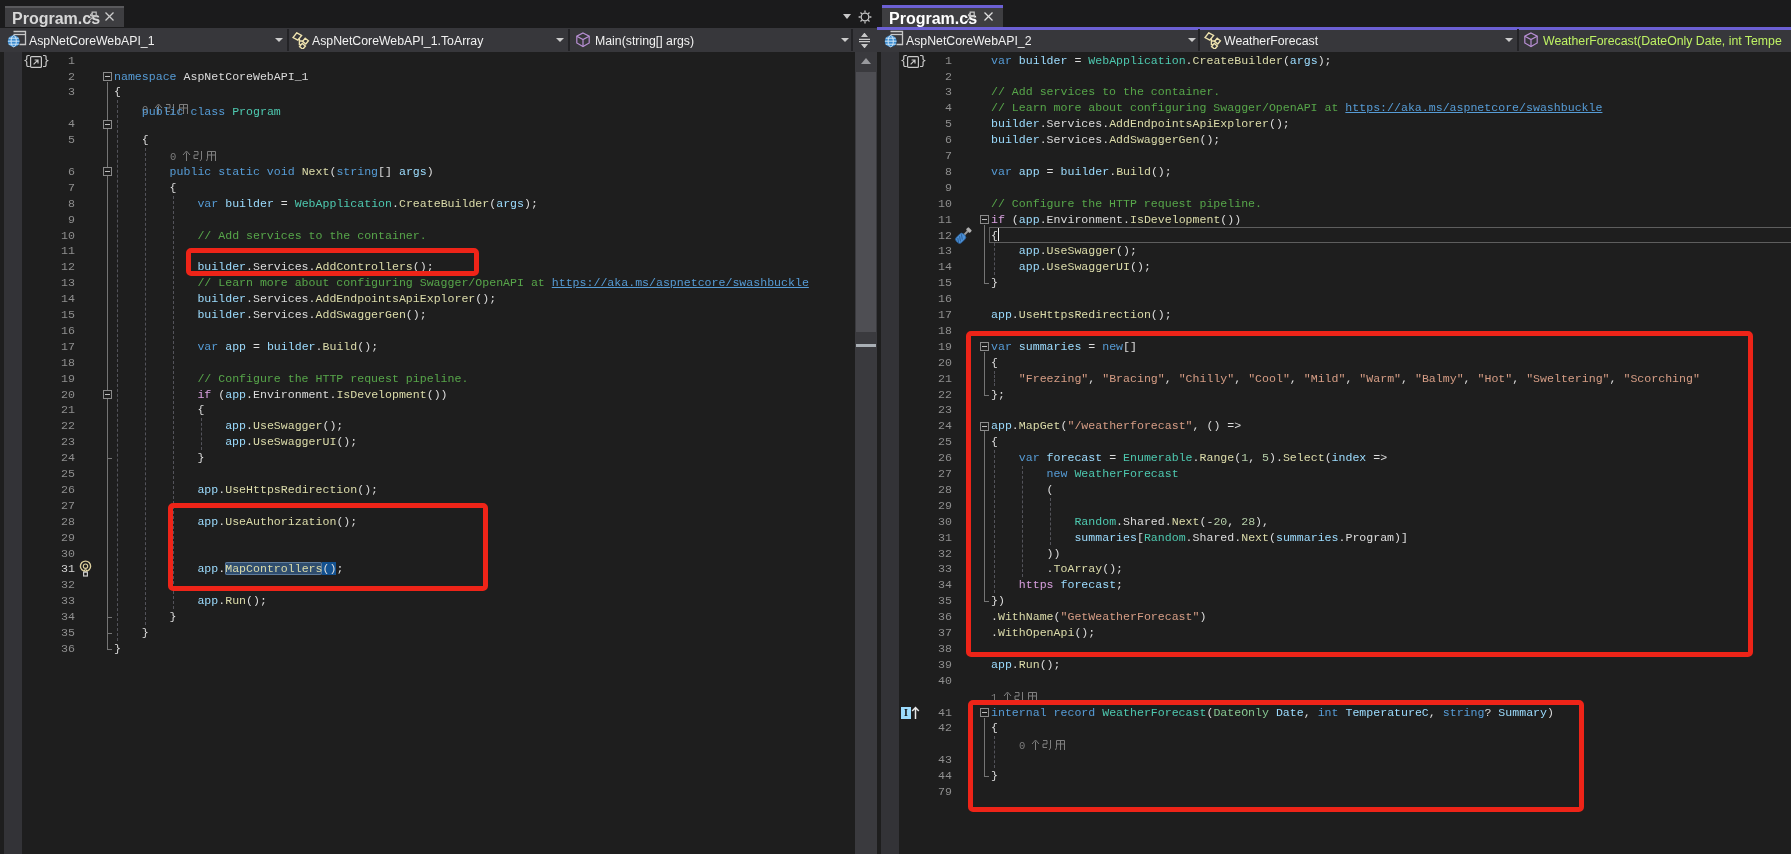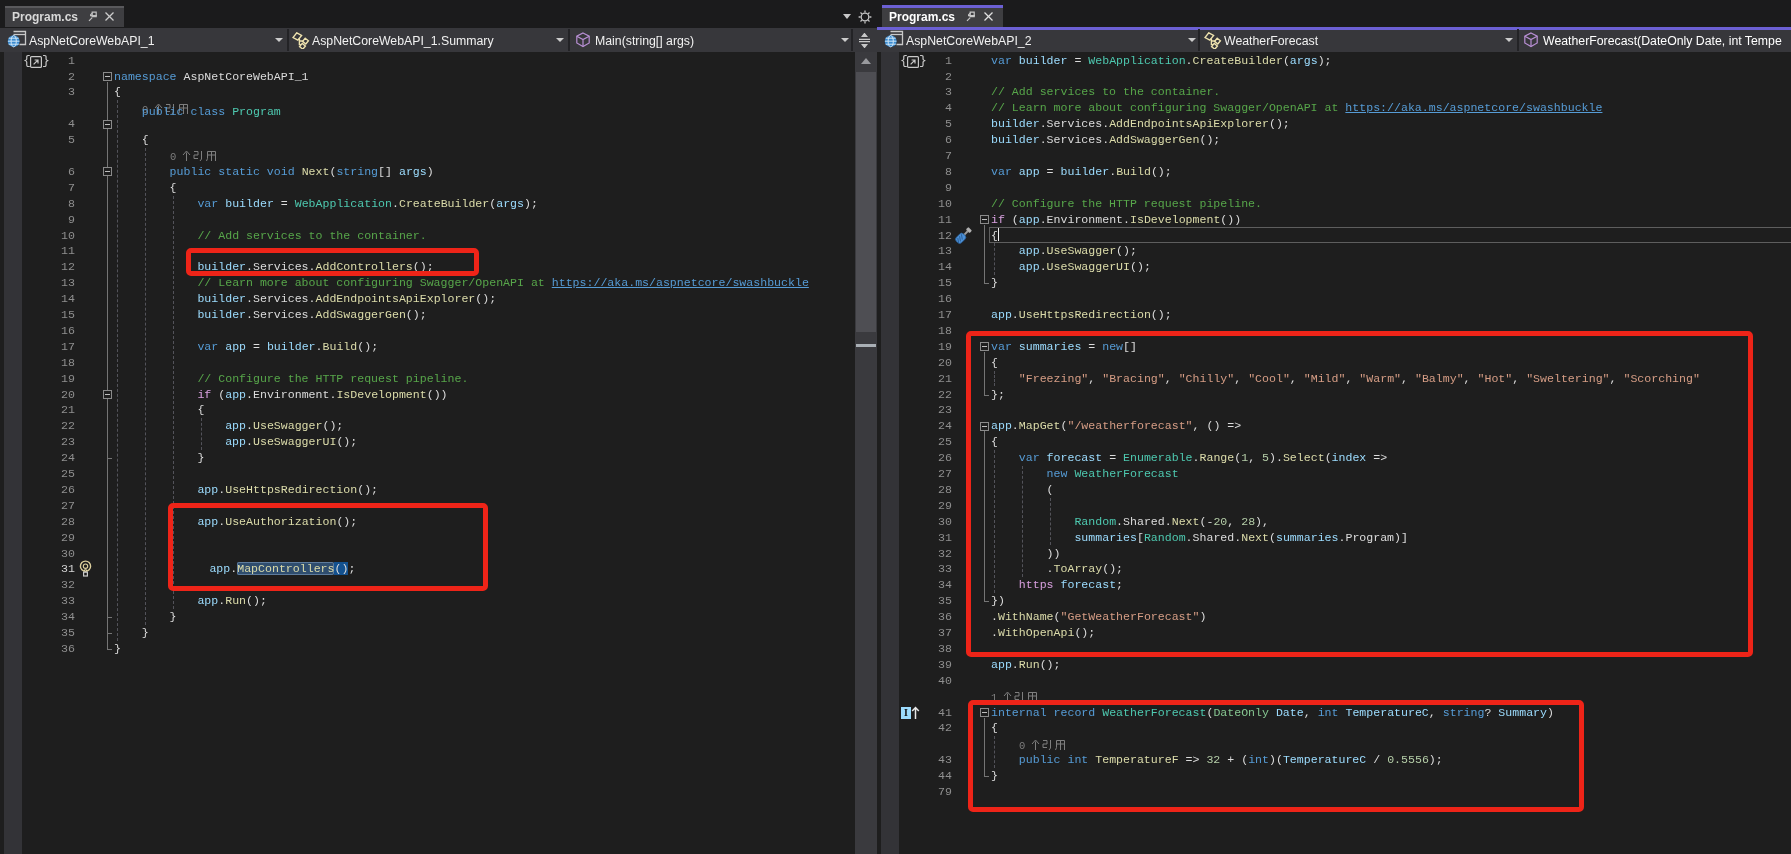--- a/index.html
+++ b/index.html
@@ -2,21 +2,21 @@
 <html><head><meta charset="utf-8"><style>
 html,body{margin:0;padding:0;background:#1b1b1d;}
 #root{position:relative;width:1791px;height:854px;overflow:hidden;background:#1b1b1d;
   font-family:"Liberation Mono",monospace;}
 .abs{position:absolute;}
 .cd,.ln{position:absolute;height:15.9px;line-height:15.9px;white-space:pre;
   font-family:"Liberation Mono",monospace;font-size:11.58px;}
 .cd i{font-style:normal;}
 .ln{width:47px;text-align:right;color:#8f8f8f;}
 .nav{position:absolute;font-family:"Liberation Sans",sans-serif;font-size:12.3px;white-space:pre;}
-.tabtxt{position:absolute;font-family:"Liberation Sans",sans-serif;font-size:12px;font-weight:bold;}
+.tabtxt{position:absolute;font-family:"Liberation Sans",sans-serif;font-size:16px;font-weight:bold;}
 .fb{position:absolute;width:9px;height:9px;border:1px solid #8a8a8a;background:#1e1e1e;box-sizing:border-box;z-index:5;}
 .fb:after{content:"";position:absolute;left:1px;top:3px;width:5px;height:1px;background:#bdbdbd;}
 .guide{width:0;border-left:1px dashed #53535a;}
 i.k{color:#569CD6;} i.c{color:#D8A0DF;} i.t{color:#4EC9B0;}
 i.m{color:#DCDCAA;} i.v{color:#9CDCFE;} i.s{color:#D69D85;}
 i.n{color:#B5CEA8;} i.cm{color:#57A64A;} i.w{color:#DCDCDC;}
 i.g{color:#86C691;}
 i.lnk{color:#569CD6;text-decoration:underline;}
 i.hl1{background:#2f4d6e;box-shadow:inset 0 0 0 1px #5d7b9c;border-radius:2px;}
 i.hl2{background:#13518f;}
@@ -82,21 +82,21 @@
 <div class="abs" style="left:275px;top:38px;width:0;height:0;border-left:4px solid transparent;border-right:4px solid transparent;border-top:4.5px solid #cccccc;"></div>
 <div class="abs" style="left:287px;top:29px;width:1.5px;height:22px;background:#232326;"></div>
 <svg class="abs" style="left:292px;top:32px;" width="18" height="17" viewBox="0 0 18 17">
 <g stroke="#efe3ae" stroke-width="1.4" fill="none">
 <path d="M4.8 0.8 L9.6 3.4 L5.8 8.2 L1 5.6 Z"></path>
 <path d="M13.2 6.2 L16.4 8.8 L13.8 12 L10.6 9.4 Z"></path>
 <path d="M10.2 11.4 L13.4 14 L10.8 17.2 L7.6 14.6 Z"></path>
 <path d="M7.4 6.4 V12.6 H9.2 M7.4 9 H11.4"></path>
 </g>
     </svg>
-<div class="nav" style="left:312px;top:34px;color:#f1f1f1;">AspNetCoreWebAPI_1.Summary</div>
+<div class="nav" style="left:312px;top:34px;color:#f1f1f1;">AspNetCoreWebAPI_1.ToArray</div>
 <div class="abs" style="left:556px;top:38px;width:0;height:0;border-left:4px solid transparent;border-right:4px solid transparent;border-top:4.5px solid #cccccc;"></div>
 <div class="abs" style="left:568px;top:29px;width:1.5px;height:22px;background:#232326;"></div>
 <svg class="abs" style="left:575px;top:32px;" width="16" height="16" viewBox="0 0 16 16">
 <g stroke="#b88fd4" stroke-width="1.2" fill="none">
 <path d="M8 1 L14.2 4.2 V11 L8 14.6 L1.8 11 V4.2 Z"></path>
 <path d="M1.8 4.2 L8 7.6 L14.2 4.2 M8 7.6 V14.6"></path>
 </g>
     </svg>
 <div class="nav" style="left:595px;top:34px;color:#f1f1f1;">Main(string[] args)</div>
 <div class="abs" style="left:841px;top:38px;width:0;height:0;border-left:4px solid transparent;border-right:4px solid transparent;border-top:4.5px solid #cccccc;"></div>
@@ -132,21 +132,21 @@
     </svg>
 <div class="nav" style="left:1224px;top:34px;color:#f1f1f1;">WeatherForecast</div>
 <div class="abs" style="left:1505px;top:38px;width:0;height:0;border-left:4px solid transparent;border-right:4px solid transparent;border-top:4.5px solid #cccccc;"></div>
 <div class="abs" style="left:1517px;top:29px;width:1.5px;height:22px;background:#232326;"></div>
 <svg class="abs" style="left:1523px;top:32px;" width="16" height="16" viewBox="0 0 16 16">
 <g stroke="#b88fd4" stroke-width="1.2" fill="none">
 <path d="M8 1 L14.2 4.2 V11 L8 14.6 L1.8 11 V4.2 Z"></path>
 <path d="M1.8 4.2 L8 7.6 L14.2 4.2 M8 7.6 V14.6"></path>
 </g>
     </svg>
-<div class="nav" style="left:1543px;top:34px;color:#ffffff;">WeatherForecast(DateOnly Date, int Tempe</div>
+<div class="nav" style="left:1543px;top:34px;color:#bef264;">WeatherForecast(DateOnly Date, int Tempe</div>
 <div class="abs" style="left:0;top:52px;width:855px;height:802px;background:#1e1e1e;"></div>
 <div class="abs" style="left:877px;top:52px;width:914px;height:802px;background:#1e1e1e;"></div>
 <div class="abs" style="left:4px;top:52px;width:18px;height:802px;background:#333337;"></div>
 <div class="abs" style="left:881px;top:52px;width:18px;height:802px;background:#333337;"></div>
 <div class="abs" style="left:855px;top:52px;width:22px;height:802px;background:#3a3a3e;"></div>
 <div class="abs" style="left:861px;top:58px;width:0;height:0;border-left:5px solid transparent;border-right:5px solid transparent;border-bottom:6px solid #999a9e;"></div>
 <div class="abs" style="left:856px;top:72px;width:20px;height:260px;background:#4e4e53;"></div>
 <div class="abs" style="left:856px;top:344px;width:20px;height:2.5px;background:#a9afb5;"></div>
 <div class="abs guide" style="left:117.2px;top:100.3px;height:540.6px;"></div>
 <div class="abs guide" style="left:145.0px;top:148.0px;height:477.0px;"></div>
@@ -233,21 +233,21 @@
 <div class="cd" style="left:114px;top:450.1px;"><i class="w">            </i><i class="w">}</i></div>
 <div class="ln" style="left:28px;top:466.0px;">25</div>
 <div class="ln" style="left:28px;top:481.9px;">26</div>
 <div class="cd" style="left:114px;top:481.9px;"><i class="w">            </i><i class="v">app</i><i class="w">.</i><i class="m">UseHttpsRedirection</i><i class="w">();</i></div>
 <div class="ln" style="left:28px;top:497.8px;">27</div>
 <div class="ln" style="left:28px;top:513.7px;">28</div>
 <div class="cd" style="left:114px;top:513.7px;"><i class="w">            </i><i class="v">app</i><i class="w">.</i><i class="m">UseAuthorization</i><i class="w">();</i></div>
 <div class="ln" style="left:28px;top:529.6px;">29</div>
 <div class="ln" style="left:28px;top:545.5px;">30</div>
 <div class="ln" style="left:28px;top:561.4px;color:#d4d4d4;">31</div>
-<div class="cd" style="left:126px;top:561.4px;"><i class="w">            </i><i class="v">app</i><i class="w">.</i><i class="hl1"><i class="m">MapControllers</i></i><i class="hl2"><i class="w">()</i></i><i class="w">;</i></div>
+<div class="cd" style="left:114px;top:561.4px;"><i class="w">            </i><i class="v">app</i><i class="w">.</i><i class="hl1"><i class="m">MapControllers</i></i><i class="hl2"><i class="w">()</i></i><i class="w">;</i></div>
 <div class="ln" style="left:28px;top:577.3px;">32</div>
 <div class="ln" style="left:28px;top:593.2px;">33</div>
 <div class="cd" style="left:114px;top:593.2px;"><i class="w">            </i><i class="v">app</i><i class="w">.</i><i class="m">Run</i><i class="w">();</i></div>
 <div class="ln" style="left:28px;top:609.1px;">34</div>
 <div class="cd" style="left:114px;top:609.1px;"><i class="w">        </i><i class="w">}</i></div>
 <div class="ln" style="left:28px;top:625.0px;">35</div>
 <div class="cd" style="left:114px;top:625.0px;"><i class="w">    </i><i class="w">}</i></div>
 <div class="ln" style="left:28px;top:640.9px;">36</div>
 <div class="cd" style="left:114px;top:640.9px;"><i class="w">}</i></div>
 <div class="fb" style="left:103px;top:71.9px;"></div>
@@ -339,21 +339,20 @@
 <div class="cd" style="left:991px;top:720.4px;"><i class="w">{</i></div>
 <svg class="abs" style="left:1018.8px;top:738.5px;" width="56" height="12" viewBox="0 0 56 12">
 <text x="0" y="9.5" font-family="Liberation Mono,monospace" font-size="10.5" fill="#7e7e7e">0</text>
 <g stroke="#7e7e7e" stroke-width="1" fill="none">
 <path d="M16.5 1 L13 5 M16.5 1 L20 5 M16.5 2.5 V11"></path>
 <path d="M24 1.5 H28 V5 H24 V8.5 H28 M31.5 1 V9 M31.5 9 L30 11"></path>
 <path d="M37.5 1.5 H45.5 V11 M37.5 1.5 V8.5 M37.5 8.5 L36.5 11 M37.5 5 H45.5 M41.5 1.5 V11"></path>
 </g>
     </svg>
 <div class="ln" style="left:905px;top:752.2px;">43</div>
-<div class="cd" style="left:991px;top:752.2px;"><i class="w">    </i><i class="k">public int</i><i class="w"> </i><i class="m">TemperatureF</i><i class="w"> =&gt; </i><i class="n">32</i><i class="w"> + (</i><i class="k">int</i><i class="w">)(</i><i class="v">TemperatureC</i><i class="w"> / </i><i class="n">0.5556</i><i class="w">);</i></div>
 <div class="ln" style="left:905px;top:768.1px;">44</div>
 <div class="cd" style="left:991px;top:768.1px;"><i class="w">}</i></div>
 <div class="ln" style="left:905px;top:784.0px;">79</div>
 <div class="fb" style="left:980px;top:215.0px;"></div>
 <div class="fb" style="left:980px;top:342.2px;"></div>
 <div class="fb" style="left:980px;top:421.7px;"></div>
 <div class="fb" style="left:980px;top:707.9px;"></div>
 <div class="cd" style="left:23px;top:52.6px;color:#c8c8c8;font-size:13px;">{</div>
 <div class="cd" style="left:42px;top:52.6px;color:#c8c8c8;font-size:13px;">}</div>
 <svg class="abs" style="left:30px;top:56.0px;" width="12" height="12" viewBox="0 0 12 12">

